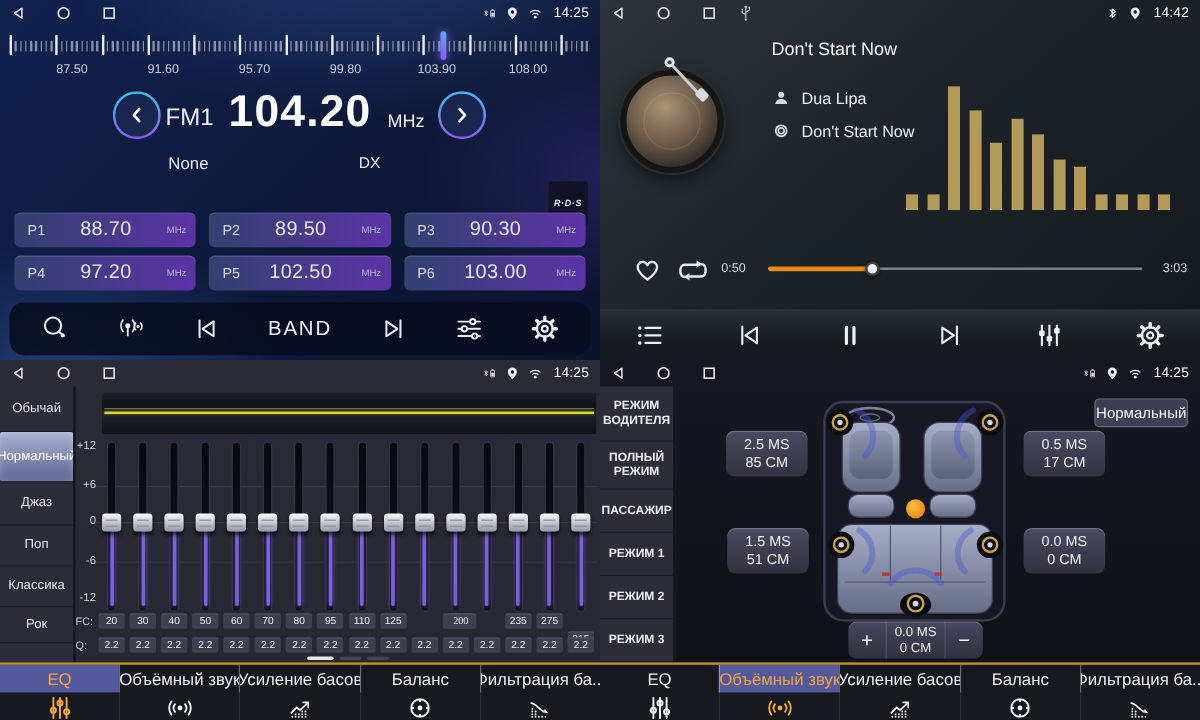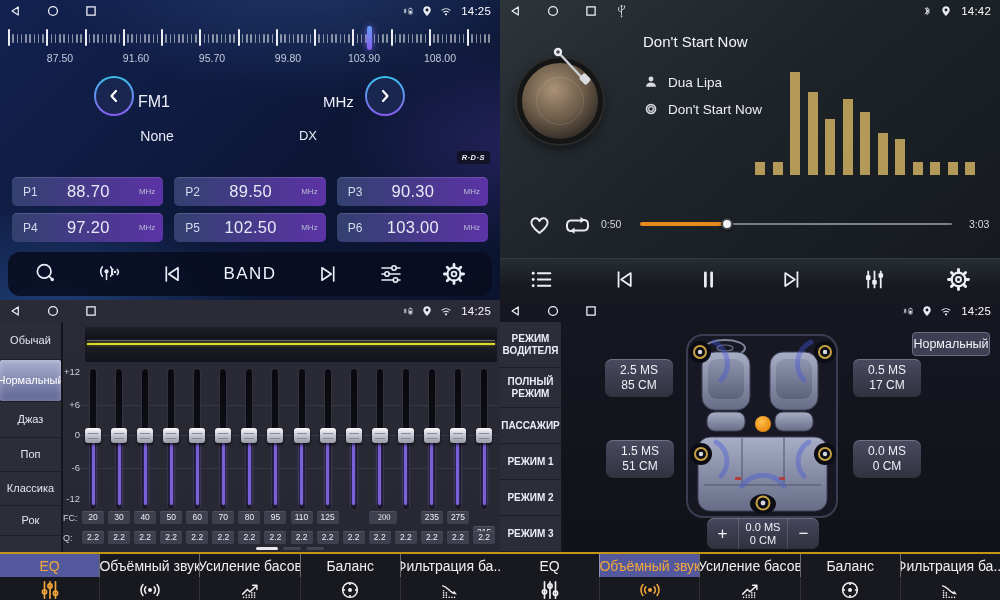--- a/index.html
+++ b/index.html
@@ -34,27 +34,27 @@
   .tuner-ticks i{position:absolute;top:7px;width:1.5px;height:9px;background:rgba(255,255,255,.5);border-radius:1px;}
   .tuner-ticks i.major{top:2px;width:2px;height:17px;background:rgba(255,255,255,.92);}
   .tuner-pointer{position:absolute;left:367px;top:26px;width:5px;height:24px;border-radius:3px;
     background:linear-gradient(180deg,#63a0f5,#8a5cf0);box-shadow:0 0 7px rgba(122,108,240,.9);}
   .tuner-labels{position:absolute;left:0;top:52px;width:500px;height:14px;}
   .tuner-labels span{position:absolute;transform:translateX(-50%);font-size:10.5px;color:#c5cbde;}
   .chev-btn{position:absolute;top:76px;width:40px;height:40px;border-radius:50%;border:2.5px solid transparent;
     background:linear-gradient(180deg,#17264f,#1b2650) padding-box,linear-gradient(180deg,#3ac2ee,#8a5cf0) border-box;
     display:flex;align-items:center;justify-content:center;cursor:pointer;}
   .chev-btn svg{width:16px;height:16px;}
-  .lbl-band{position:absolute;left:138px;top:93px;font-size:16px;color:#eef0fa;}
+  .lbl-band{position:absolute;left:138px;top:87px;font-size:20px;color:#eef0fa;}
   .lbl-mhz{position:absolute;left:323px;top:93px;font-size:15px;color:#eef0fa;}
   .freq-big{position:absolute;left:183px;top:72px;width:134px;text-align:center;font-size:37px;
     font-weight:600;letter-spacing:1px;color:#ffffff;}
   .lbl-none{position:absolute;left:131px;top:128px;width:52px;text-align:center;font-size:14px;color:#e8ebf6;}
   .lbl-dx{position:absolute;left:295px;top:128px;width:26px;text-align:center;font-size:13px;color:#e8ebf6;}
-  .rds-badge{position:absolute;right:10px;top:151px;padding:2px 5px;border-radius:3px;
+  .rds-badge{position:absolute;right:10px;top:151px;padding:14px 5px;border-radius:3px;
     background:rgba(16,18,32,.85);font-size:7.5px;font-weight:bold;font-style:italic;letter-spacing:.5px;color:#f2f3f8;}
   .preset-grid{position:absolute;left:12px;top:177px;width:476px;display:grid;
     grid-template-columns:repeat(3,1fr);column-gap:11px;row-gap:7px;}
   .preset{height:29px;border-radius:5px;display:flex;align-items:center;cursor:pointer;
     background:linear-gradient(90deg,#32416f,#5c33a6);box-shadow:inset 0 1px 0 rgba(255,255,255,.14);}
   .preset .p{font-size:12px;color:#d3d8ec;margin-left:11px;}
   .preset .f{flex:1;text-align:center;font-size:16.5px;color:#e7e9f6;letter-spacing:.3px;}
   .preset .u{font-size:8px;color:#b9bed6;margin-right:8px;}
   .radio-toolbar{position:absolute;left:8px;top:252px;width:484px;height:44px;border-radius:12px;
     background:rgba(8,13,31,.88);display:flex;align-items:center;justify-content:space-around;padding:0 6px;}
@@ -326,20 +326,21 @@
         <span style="left: 364px;">103.90</span>
         <span style="left: 440px;">108.00</span>
       </div>
 
     <div class="chev-btn" style="left:94px;">
       <svg viewBox="0 0 16 16">
           <path d="M10 3 5.5 8 10 13" fill="none" stroke="#fff" stroke-width="2.2" stroke-linecap="round" stroke-linejoin="round"></path>
         </svg>
     </div>
     <div class="lbl-band">FM1</div>
+    <div class="freq-big">104.20</div>
     <div class="lbl-mhz">MHz</div>
     <div class="chev-btn" style="left:365px;">
       <svg viewBox="0 0 16 16">
           <path d="M6 3 10.5 8 6 13" fill="none" stroke="#fff" stroke-width="2.2" stroke-linecap="round" stroke-linejoin="round"></path>
         </svg>
     </div>
     <div class="lbl-none">None</div>
     <div class="lbl-dx">DX</div>
     <div class="rds-badge">R·D·S</div>
 

